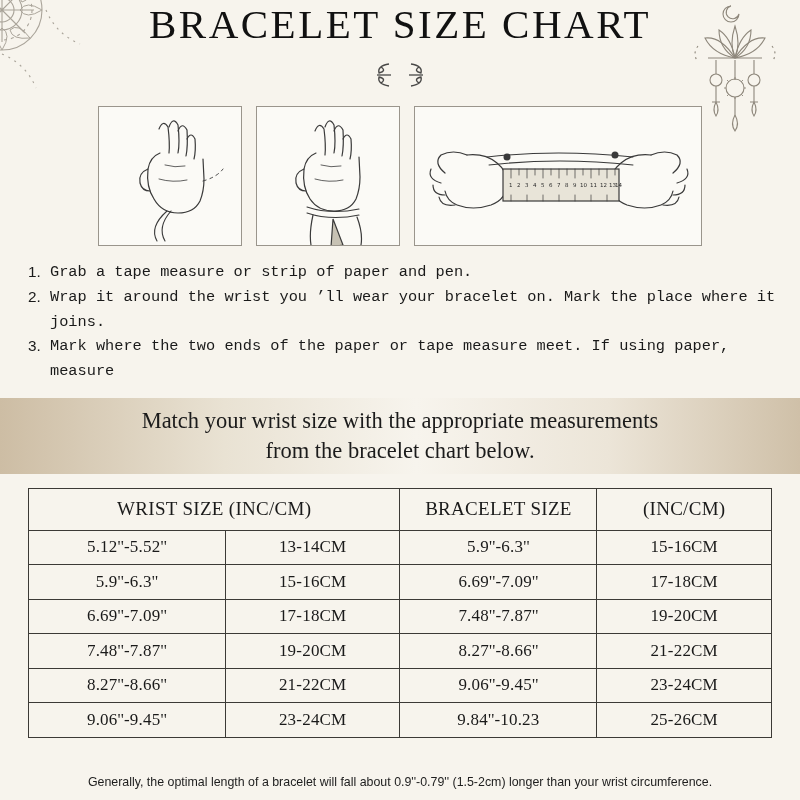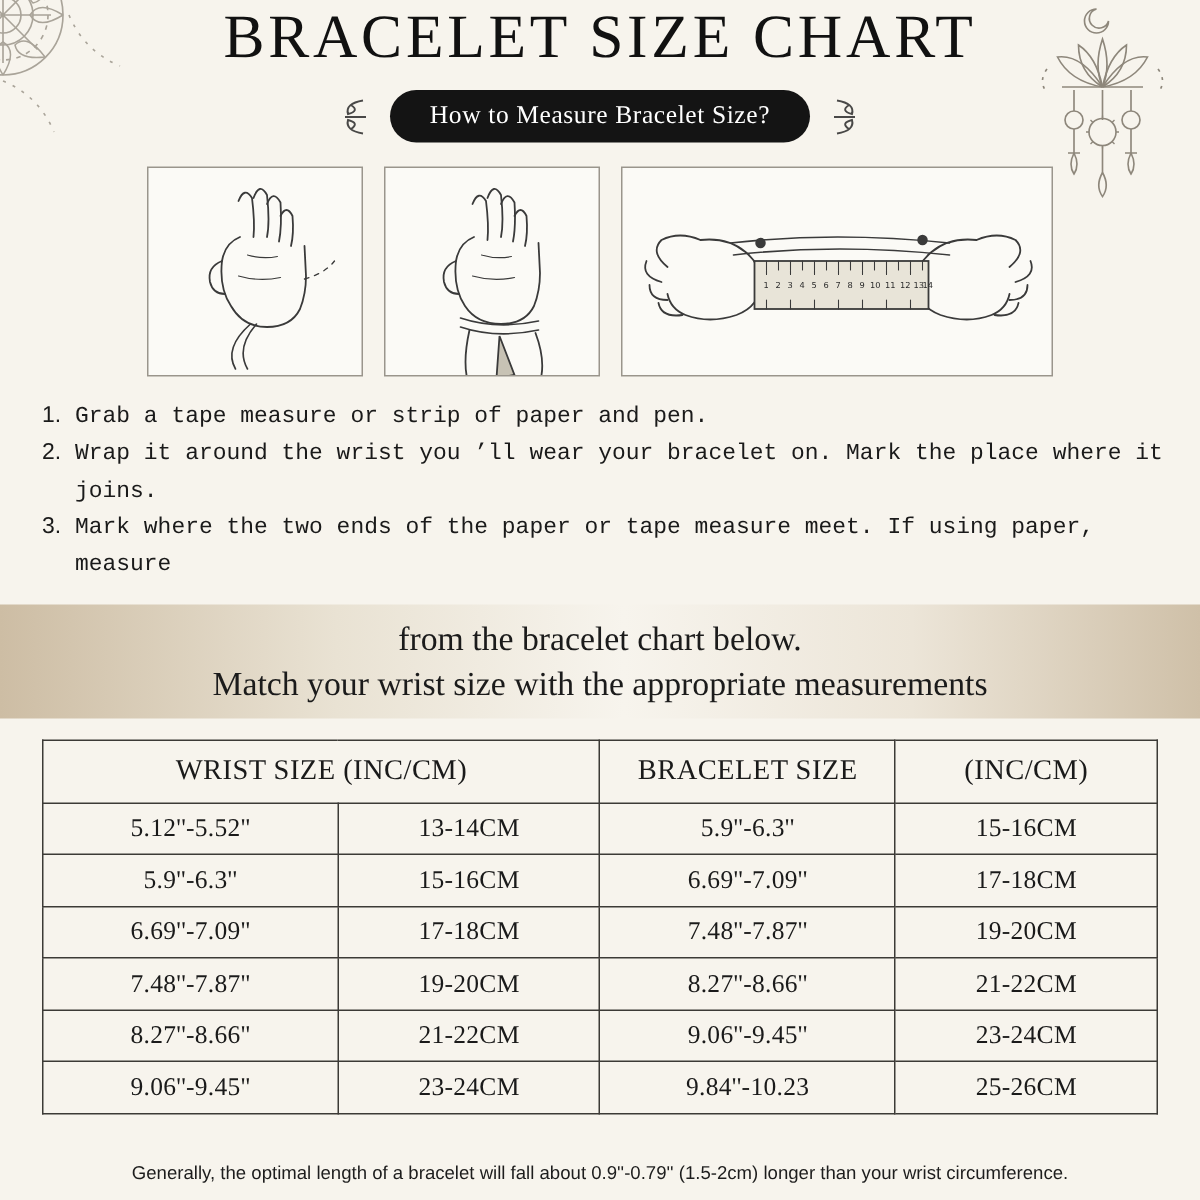--- a/index.html
+++ b/index.html
@@ -185,21 +185,20 @@
 <div class="subtitle-row">
   <span class="flourish">
     <svg viewBox="0 0 26 30" width="26" height="30">
       <g fill="none" stroke="#2b2b2b" stroke-width="1.3">
         <path d="M22 4 q-12 2 -10 9 q8 -2 2 -6"></path>
         <path d="M22 26 q-12 -2 -10 -9 q8 2 2 6"></path>
         <path d="M24 15 q-10 0 -14 0"></path>
       </g>
     </svg>
   </span>
-  <span class="pill">How to Measure Bracelet Size?</span>
   <span class="flourish">
     <svg viewBox="0 0 26 30" width="26" height="30">
       <g fill="none" stroke="#2b2b2b" stroke-width="1.3">
         <path d="M4 4 q12 2 10 9 q-8 -2 -2 -6"></path>
         <path d="M4 26 q12 -2 10 -9 q-8 2 -2 6"></path>
         <path d="M2 15 q10 0 14 0"></path>
       </g>
     </svg>
   </span>
 </div>
@@ -316,22 +315,22 @@
   <div class="step">
     <span class="step-num">3.</span>
     <span class="step-text">
       <span>Mark where the two ends of the paper or tape measure meet. If using paper, measure</span>
     </span>
   </div>
 </div>
 
 <div class="band">
   <div class="band-text">
+    <div>Match your wrist size with the appropriate measurements</div>
     <div>from the bracelet chart below.</div>
-    <div>Match your wrist size with the appropriate measurements</div>
   </div>
 </div>
 
 <div class="table-wrap">
   <table>
     <colgroup>
         <col class="c1">
         <col class="c2">
         <col class="c3">
         <col class="c4">

